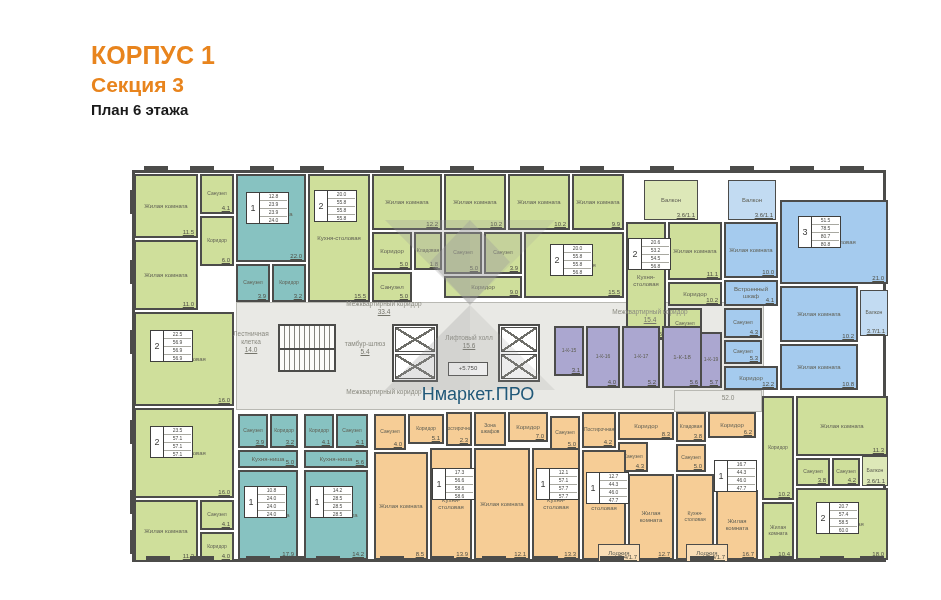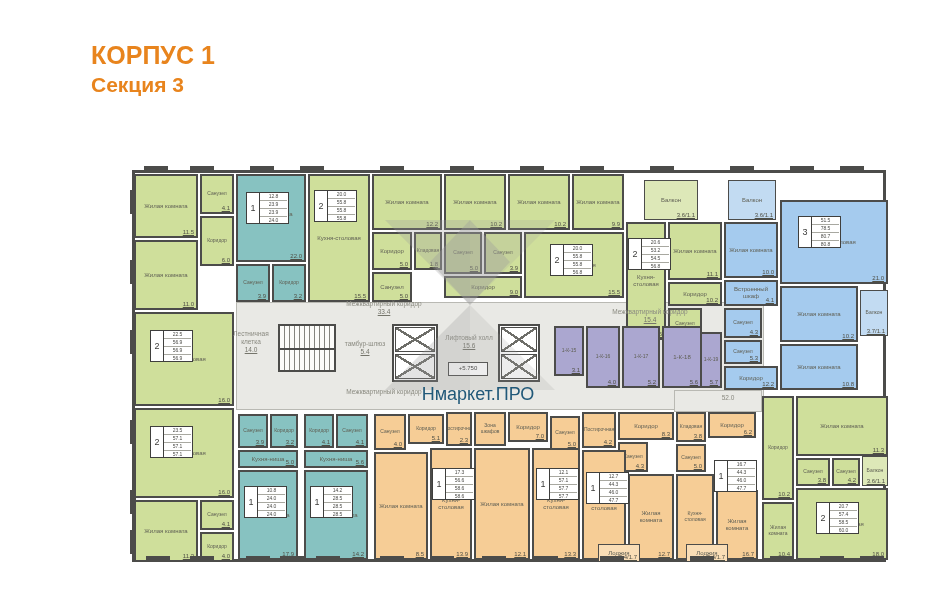--- a/index.html
+++ b/index.html
@@ -60,20 +60,21 @@
   .wm-badge span{font-size:40px;font-weight:bold;color:#8a8a8a;opacity:.85;letter-spacing:1px;}
 </style>
 </head>
 <body>
 
 <div class="canvas">
 
   <div class="titles">
     <div class="t-building">КОРПУС 1</div>
     <div class="t-section">Секция 3</div>
+    <div class="t-floor">План 6 этажа</div>
   </div>
 
   <div id="plan">
     <div id="outline"></div>
 
     <div class="zone" style="left: 106px; top: 142px; width: 528px; height: 108px; position: absolute;"></div>
       <div class="zone" style="left: 544px; top: 230px; width: 88px; height: 22px; position: absolute;"></div>
       <div class="room c-g" style="left: 4px; top: 14px; width: 64px; height: 64px; position: absolute;">
         <div class="rl">Жилая комната</div>
         <div class="ra">11.5</div>

